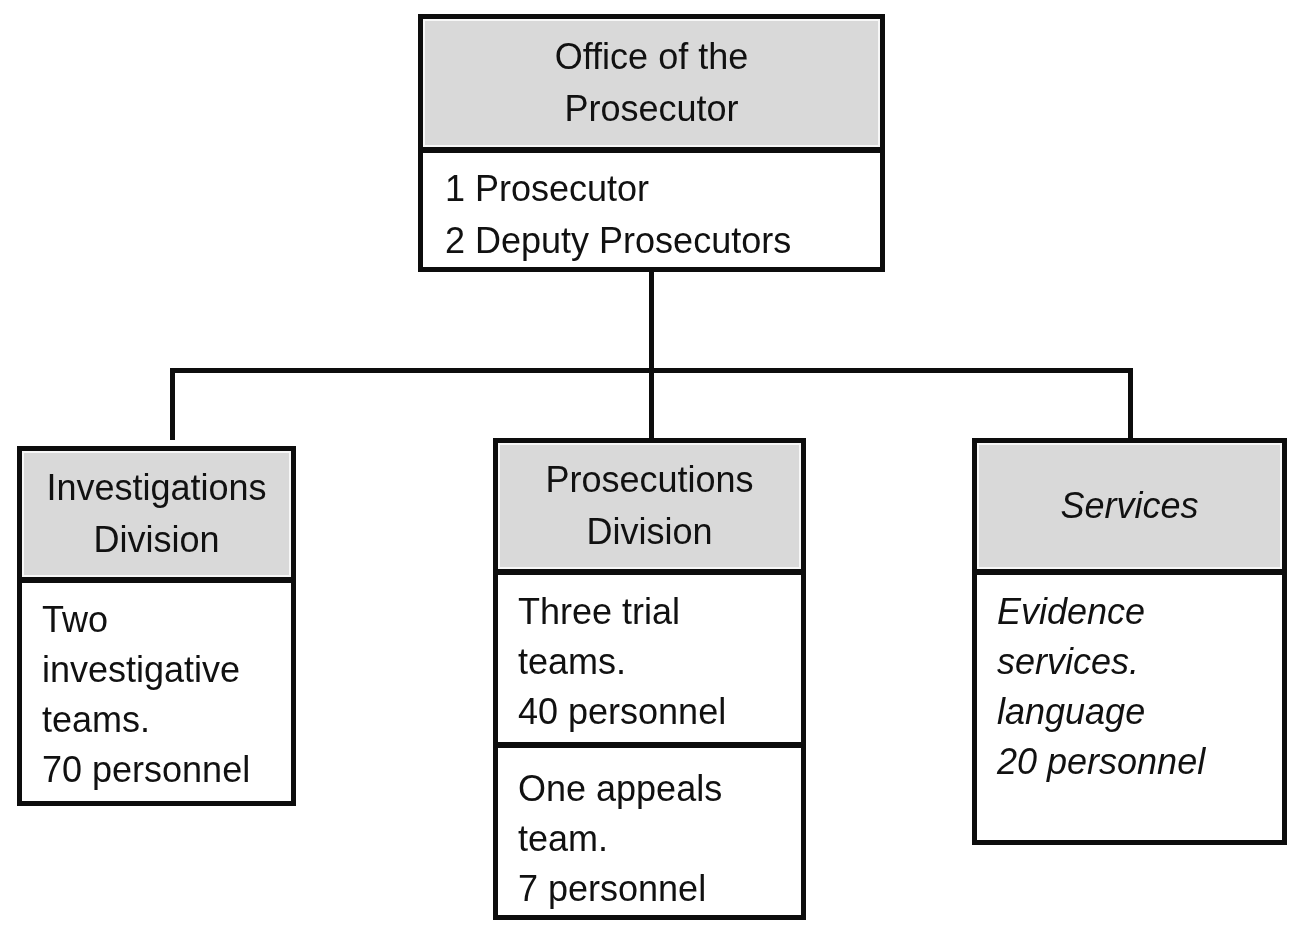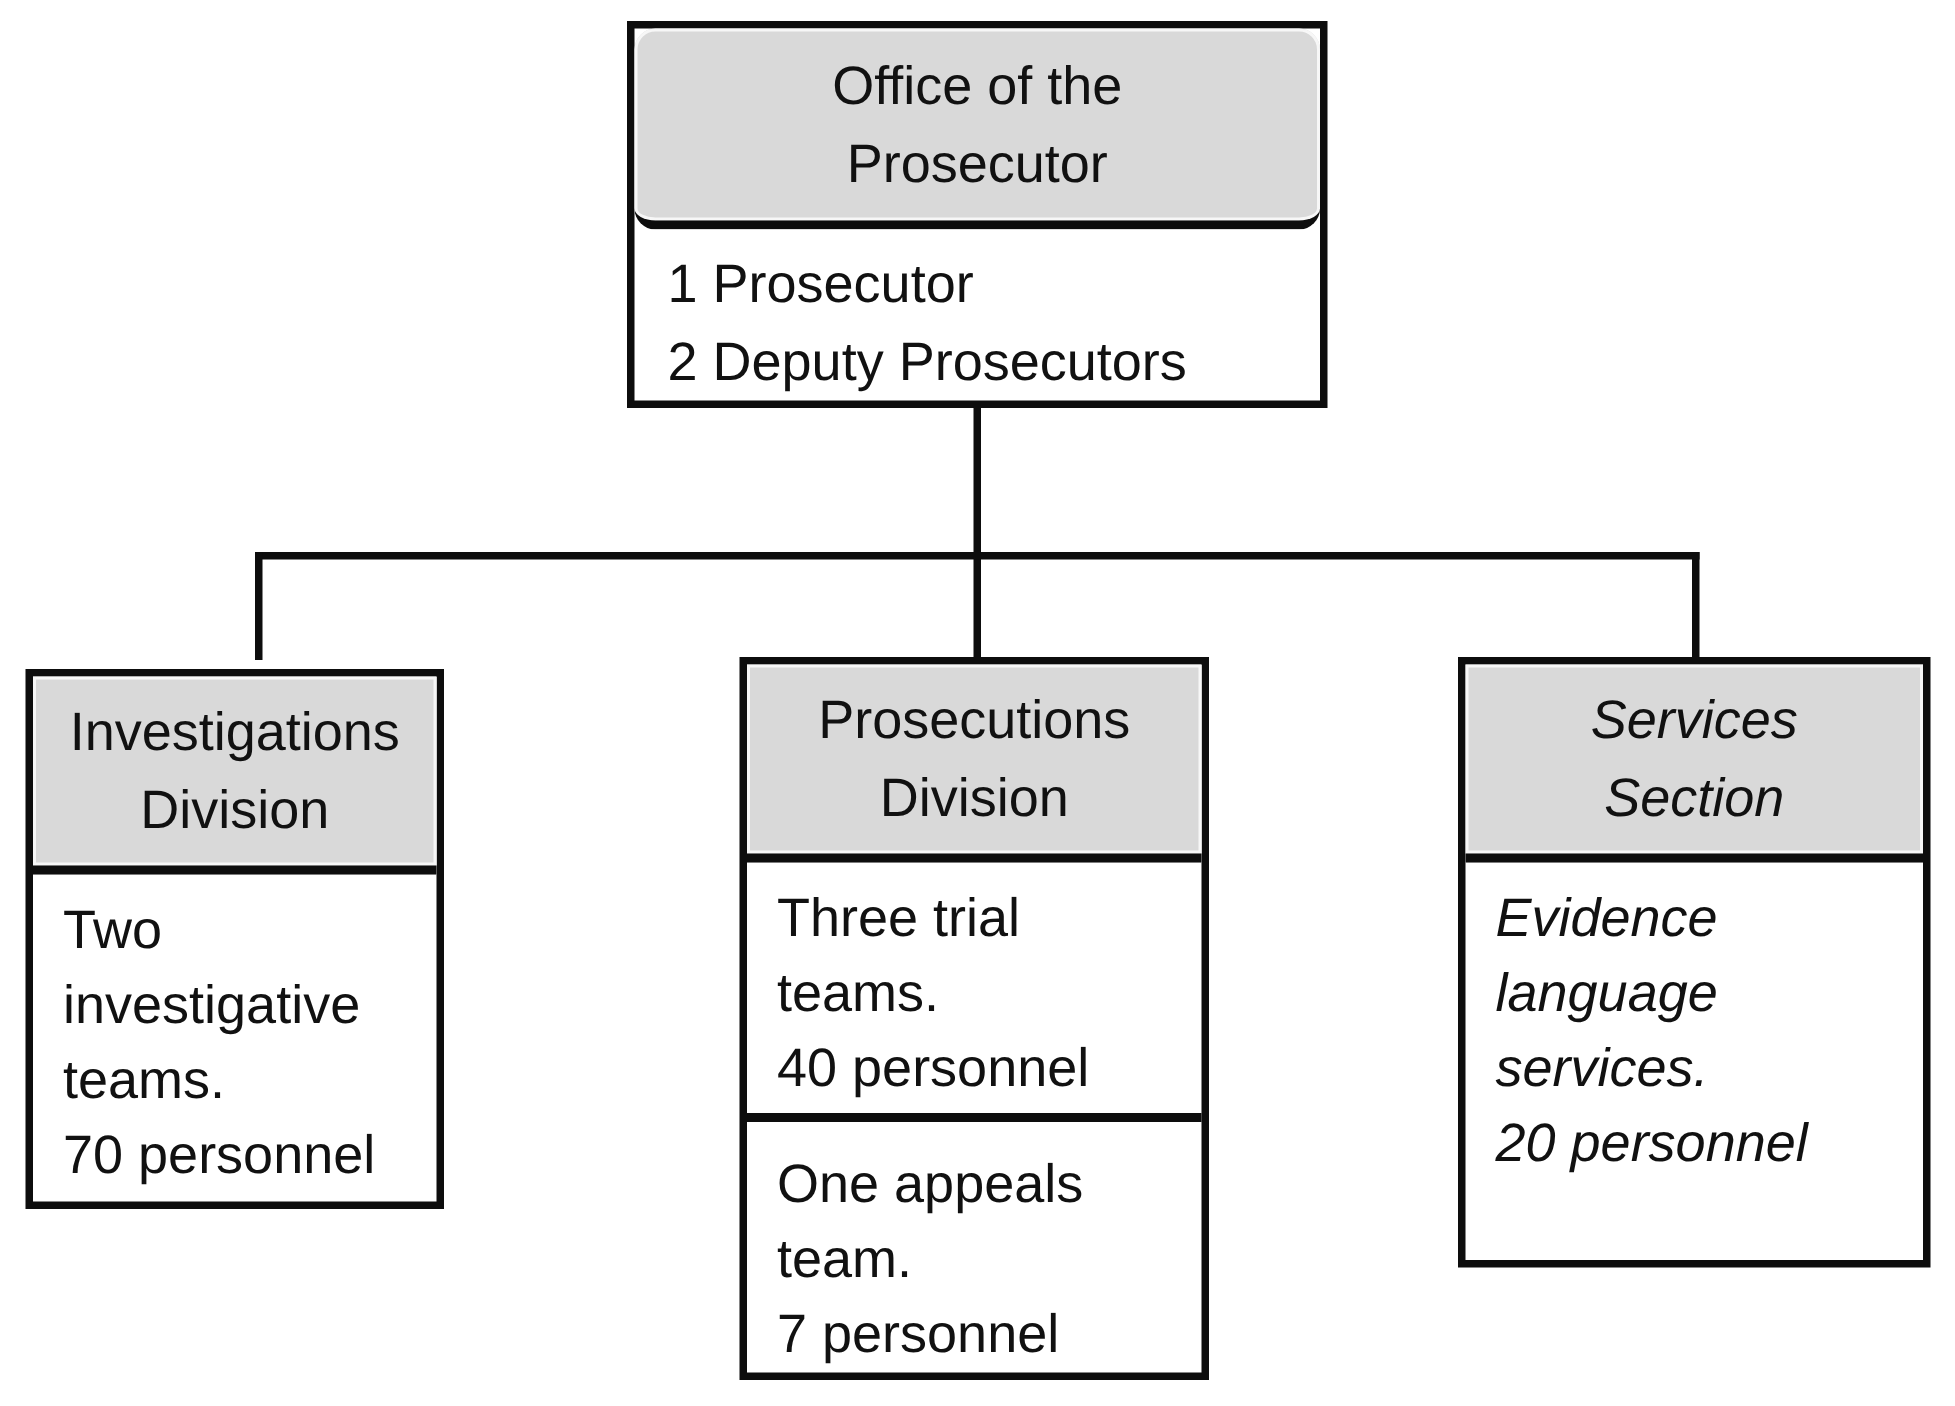--- a/index.html
+++ b/index.html
@@ -33,21 +33,21 @@
     background: #d9d9d9;
     border-bottom: 6px solid #0d0d0d;
     box-shadow: inset 0 0 0 2px #f7f7f7;
     display: flex; flex-direction: column; justify-content: center;
     text-align: center;
     font-size: 36px; line-height: 52px;
   }
   .node .bd { font-size: 36px; }
 
   .node.root { left: 418px; top: 14px;  width: 467px; height: 258px; }
-  .node.root .hd { height: 128px; border-radius: 14px; }
+  .node.root .hd { height: 128px; }
   .node.root .bd { padding: 10px 0 0 22px; line-height: 52px; }
 
   .node.child .hd { height: 126px; }
   .node.child .sec {
     box-sizing: border-box;
     padding: 12px 0 0 20px;
     line-height: 50px;
   }
 
   .node.inv { left: 17px;  top: 446px; width: 279px; height: 360px; }
@@ -104,23 +104,22 @@
     <div class="bd sec second">
       <div>One appeals</div>
       <div>team.</div>
       <div>7 personnel</div>
     </div>
   </section>
 
   <section class="node child ser">
     <header class="hd">
       <div>Services</div>
-      <div>Section</div>
     </header>
     <div class="bd sec">
       <div>Evidence</div>
+      <div>services.</div>
       <div>language</div>
-      <div>services.</div>
       <div>20 personnel</div>
     </div>
   </section>
 
 </div>
 
 </body></html>

